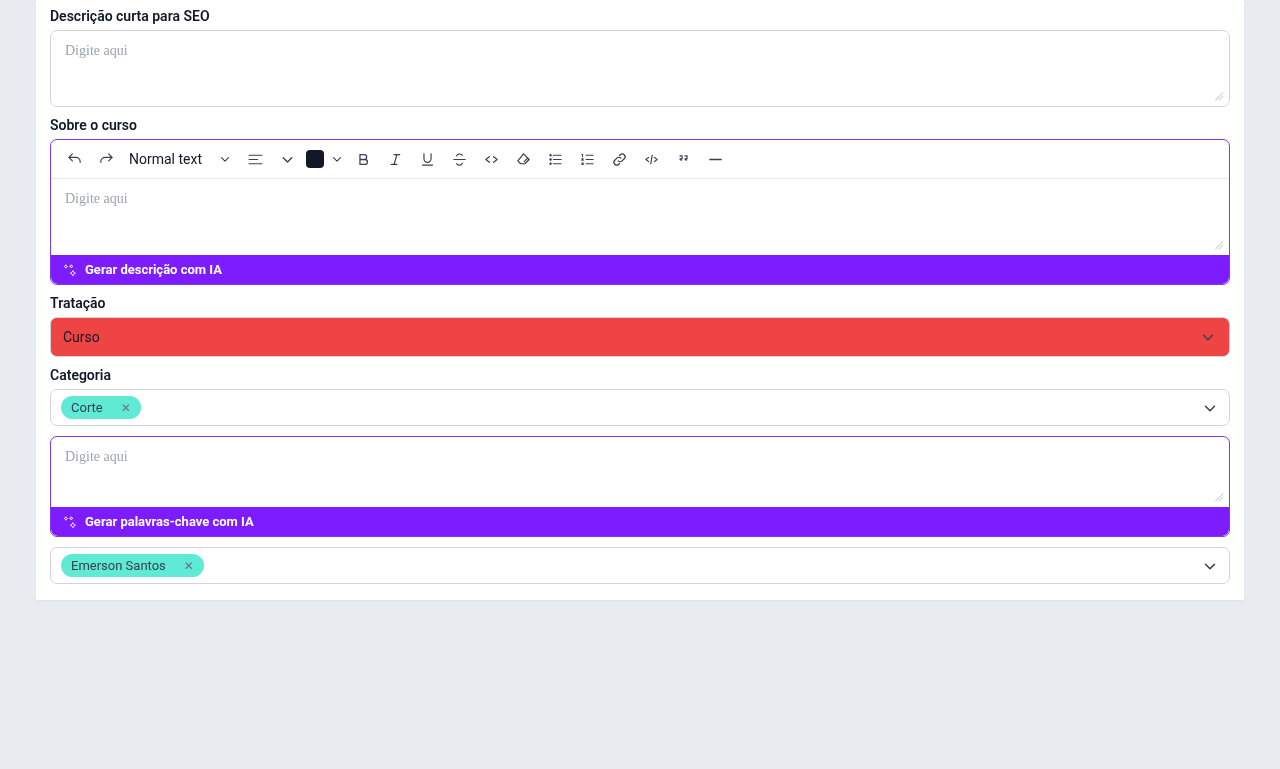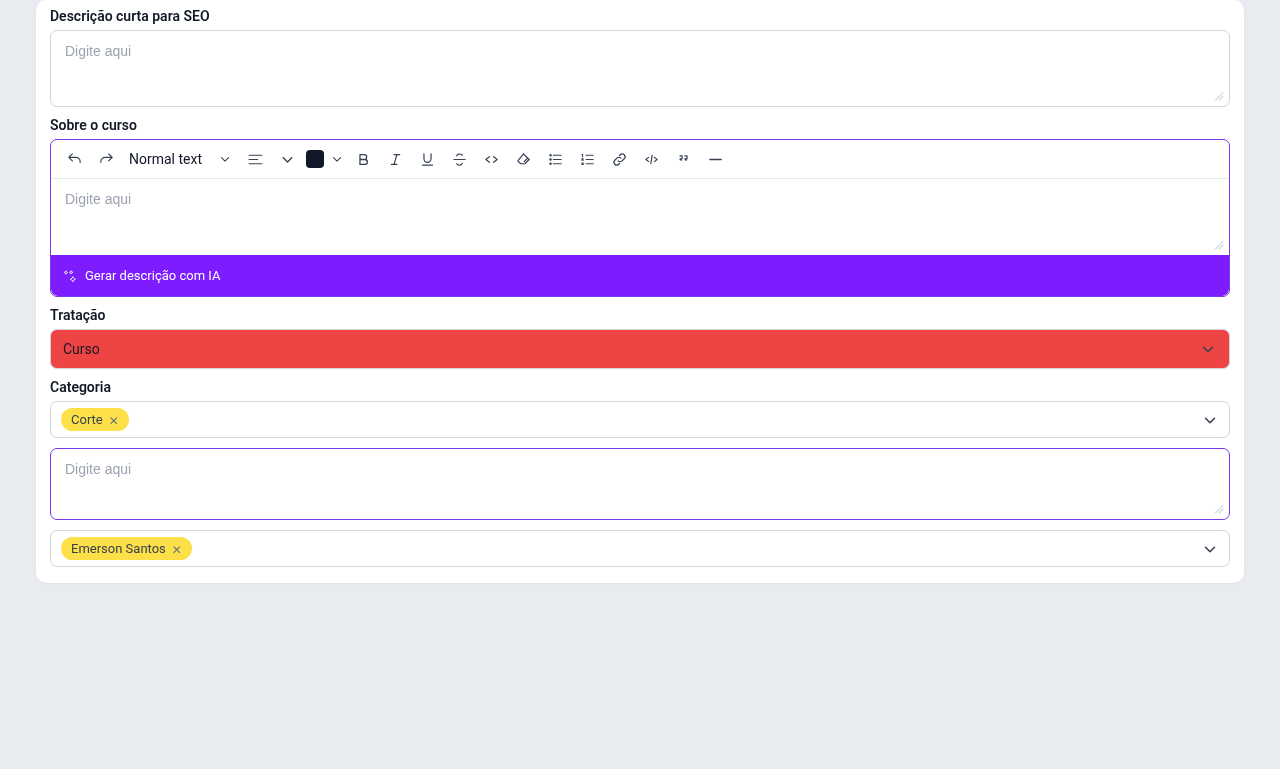--- a/index.html
+++ b/index.html
@@ -7,21 +7,21 @@
   background: #e8ebef;
   font-family: -apple-system, BlinkMacSystemFont, "Segoe UI", Roboto, sans-serif;
   color: #111827;
   font-size: 14px;
 }
 .page-wrap {
   padding: 0 36px 40px 36px;
 }
 .card {
   background: #ffffff;
-  border-radius: 10px;
+  border-radius: 2px;
   padding: 8px 14px 16px 14px;
   box-shadow: 0 1px 2px rgba(0,0,0,.05);
 }
 .field { margin-bottom: 10px; }
 .label {
   font-weight: 600;
   font-size: 14px;
   color: #111827;
   margin-bottom: 6px;
   display: block;
@@ -35,21 +35,21 @@
 }
 .textarea {
   width: 100%;
   border: none;
   resize: none;
   padding: 12px 14px;
   font-size: 14px;
   color: #111827;
   background: transparent;
   outline: none;
-  font-family: Liberation Sans, sans-serif;
+  font-family: Liberation Serif, serif;
   min-height: 72px;
 }
 .textarea::placeholder { color: #9ca3af; }
 .resize-handle {
   position: absolute;
   right: 4px;
   bottom: 4px;
   width: 14px;
   height: 14px;
   pointer-events: none;
@@ -95,27 +95,28 @@
   width:18px; height:18px;
   background:#111827;
   border-radius:4px;
 }
 .editor-body { position:relative; min-height:76px; }
 .editor-body .textarea { min-height:72px; }
 .ai-banner {
   background: #7c1cff;
   color:#fff;
   font-size:13px;
-  padding:13px 12px;
+  padding:7px 12px;
   display:flex;
   align-items:center;
   gap:8px;
   border-bottom-left-radius:7px;
   border-bottom-right-radius:7px;
   cursor:pointer;
+  font-weight:bold;
 }
 .ai-banner svg { width:14px; height:14px; stroke:#fff; }
 
 .select {
   display:flex;
   align-items:center;
   justify-content:space-between;
   padding:10px 12px;
   border:1px solid #d1d5db;
   border-radius:7px;
@@ -130,23 +131,23 @@
   justify-content:space-between;
   padding:6px 10px;
   border:1px solid #d1d5db;
   border-radius:7px;
   background:#fff;
   cursor:pointer;
 }
 .tags { display:flex; gap:6px; flex-wrap:wrap; }
 .tag {
   display:inline-flex;
-  align-items:flex-end;
-  gap:6px;
-  background:#fde047;
+  align-items:center;
+  gap:18px;
+  background:#5eead4;
   border-radius:14px;
   padding:4px 10px;
   font-size:13px;
   color:#374151;
 }
 .tag .x { cursor:pointer; color:#6b7280; font-size:12px; line-height:1; }
 .keywords-wrap {
   border:1px solid #7c3aed;
   border-radius:7px;
   overflow:hidden;
@@ -317,20 +318,26 @@
     <div class="field">
       <div class="keywords-wrap">
         <div class="keywords-body">
           <textarea class="textarea" placeholder="Digite aqui" style=""></textarea>
           <span class="resize-handle">
             <svg viewBox="0 0 16 16" fill="none">
                 <path d="M14 9L9 14M14 5L5 14" stroke="currentColor" stroke-width="1.3"></path>
               </svg>
           </span>
         </div>
+        <div class="ai-banner">
+          <svg viewBox="0 0 24 24" fill="none">
+              <path d="M5 3l1 2 2 1-2 1-1 2-1-2-2-1 2-1 1-2zM17 13l1.5 3 3 1.5-3 1.5L17 22l-1.5-3-3-1.5 3-1.5L17 13zM14 3l.9 1.8L17 5.7l-2.1.9L14 8.4l-.9-1.8L11 5.7l2.1-.9L14 3z" stroke-width="1.4" stroke-linejoin="round"></path>
+            </svg>
+          <span>Gerar palavras-chave com IA</span>
+        </div>
       </div>
     </div>
 
     <div class="field" style="margin-bottom:0;">
       <div class="tag-select">
         <div class="tags">
           <span class="tag">
             <span>Emerson Santos</span>
             <span class="x">✕</span>
           </span>

